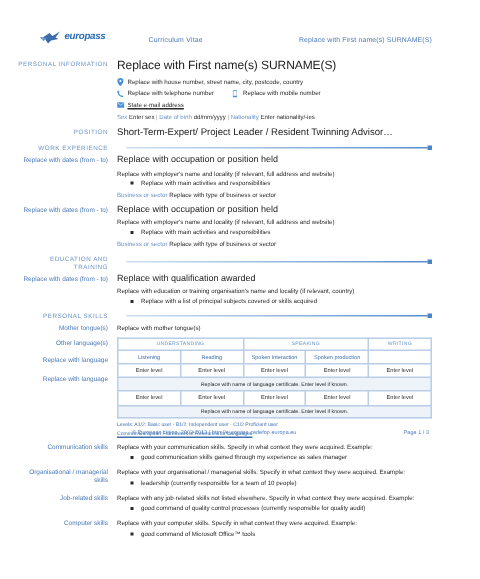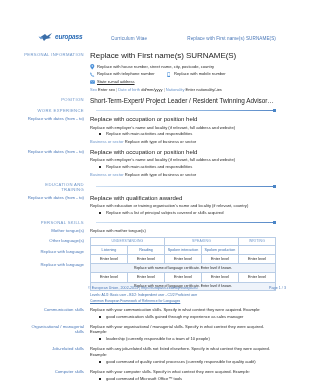--- a/index.html
+++ b/index.html
@@ -13,21 +13,21 @@
     font-family: "Liberation Sans", sans-serif;
     color: #1a1a1a;
     overflow: hidden;
   }
   .page {
     position: relative;
     width: 298px;
     height: 306px;
     background: #fff;
     box-sizing: border-box;
-    padding: 16px;
+    padding: 4px;
   }
 
   
   .doc-header {
     position: relative;
     height: 30px;
     padding: 16px 6px 0 6px;
     box-sizing: border-box;
   }
   .logo-wrap {

